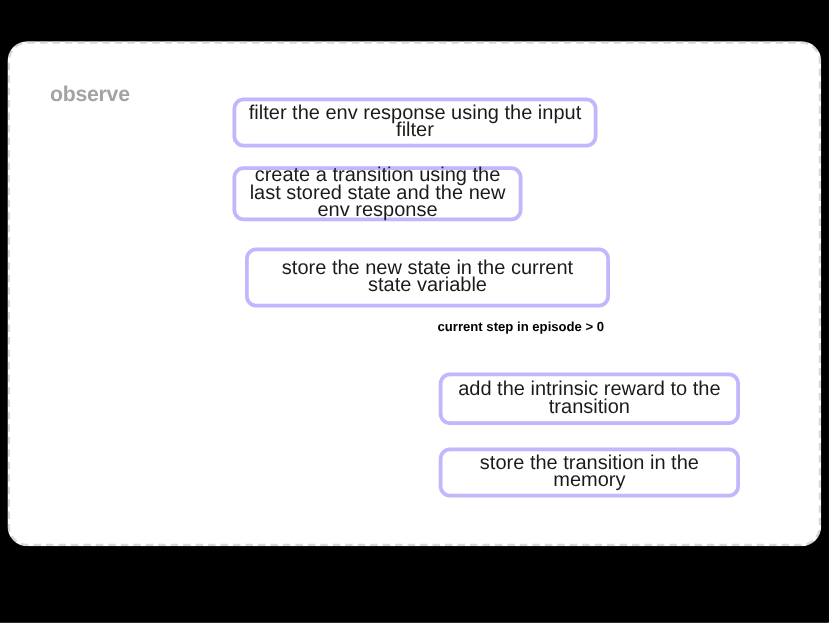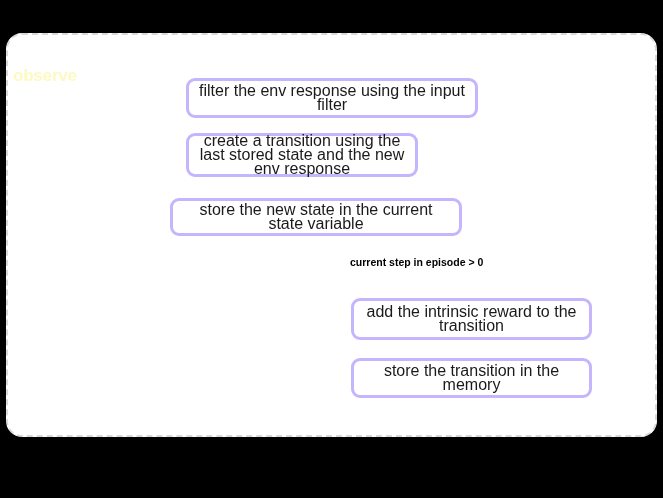--- a/index.html
+++ b/index.html
@@ -21,46 +21,46 @@
     top: 33px;
     width: 651px;
     height: 404px;
     background: #ffffff;
     border: 2px dashed #d9d9d9;
     border-radius: 16px;
     box-sizing: border-box;
   }
   #panel-title {
     position: absolute;
-    left: 13px;
+    left: 40px;
     top: 66px;
     font-size: 17px;
     font-weight: bold;
-    color: #fef9c3;
+    color: #a3a3a3;
     letter-spacing: -0.2px;
     white-space: nowrap;
   }
   .node {
     position: absolute;
     box-sizing: border-box;
     background: #ffffff;
     border: 3px solid #c4b5fd;
     border-radius: 9px;
     display: flex;
     align-items: center;
     justify-content: center;
     text-align: center;
     color: #1a1a1a;
     font-size: 16px;
     line-height: 14px;
     padding: 2px 8px;
   }
   #node-filter   { left: 186px; top: 78px;  width: 292px; height: 40px; }
   #node-create   { left: 186px; top: 133px; width: 232px; height: 44px; }
-  #node-store-st { left: 170px; top: 198px; width: 292px; height: 38px; }
+  #node-store-st { left: 196px; top: 198px; width: 292px; height: 48px; }
   #node-intrinsic{ left: 351px; top: 298px; width: 241px; height: 42px; }
   #node-store-mem{ left: 351px; top: 358px; width: 241px; height: 40px; }
 
   #branch-label {
     position: absolute;
     left: 350px;
     top: 256px;
     font-size: 10.5px;
     font-weight: bold;
     color: #000000;

